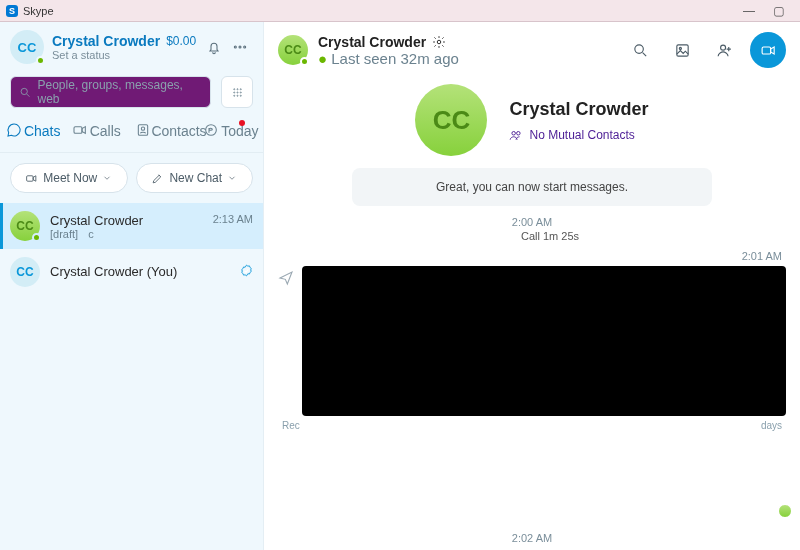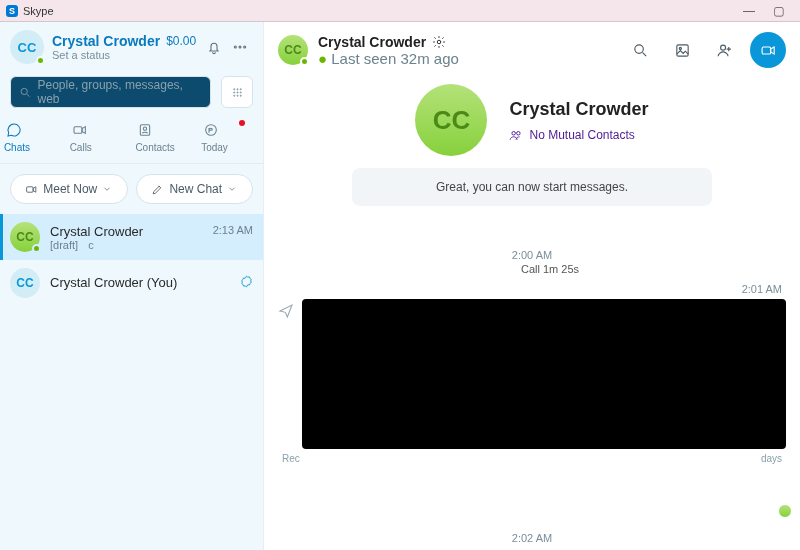--- a/index.html
+++ b/index.html
@@ -18,29 +18,29 @@
   .sb-header { display: flex; align-items: center; padding: 8px 10px 4px 10px; }
   .avatar { width: 34px; height: 34px; border-radius: 50%; background: #d3edf6; color: #0a97d9; display: flex; align-items: center; justify-content: center; font-weight: 600; font-size: 13px; position: relative; }
   .avatar.small { width: 30px; height: 30px; font-size: 12px; }
   .avatar.xlarge { width: 72px; height: 72px; font-size: 26px; background: linear-gradient(180deg,#b4e279,#87d13c); color:#4b8a16; }
   .presence { width: 9px; height: 9px; background: #6bb700; border: 2px solid #eff8fd; border-radius: 50%; position: absolute; bottom: -1px; right: -1px; }
   .sb-user { margin-left: 8px; flex: 1; }
   .sb-user .name { color: #0a7abf; font-size: 14px; font-weight: 600; display: flex; align-items: center; gap: 6px; }
   .sb-user .balance { color: #0a7abf; font-size: 12px; font-weight: 400; }
   .sb-user .status { color: #7a8e9a; font-size: 11px; }
   .sb-header .iconbtn { width: 26px; height: 26px; display:flex; align-items:center; justify-content:center; color:#5a6f7c; }
-  .search { margin: 8px 10px 8px 10px; background:#0c4a6e; border:1px solid #d7e3eb; border-radius:6px; height:32px; display:flex; align-items:center; padding:0 8px; color:#8aa0ad; font-size:12px; }
+  .search { margin: 8px 10px 8px 10px; background:#701a75; border:1px solid #d7e3eb; border-radius:6px; height:32px; display:flex; align-items:center; padding:0 8px; color:#8aa0ad; font-size:12px; }
   .search svg { margin-right:6px; }
   .dialpad { width:32px; height:32px; margin:8px 10px 8px 0; background:#fff; border:1px solid #d7e3eb; border-radius:6px; display:flex; align-items:center; justify-content:center; color:#6b828f; }
 
   .searchrow { display:flex; align-items:center; }
   .searchrow .search { flex:1; }
 
   .navtabs { display:flex; justify-content:space-around; padding:4px 0 10px 0; border-bottom:1px solid #e2edf3; }
-  .navitem { display:flex; flex-direction:column; align-items:flex-start; font-size:10px; color:#6b828f; width:58px; position:relative;}
+  .navitem { display:flex; flex-direction:row; align-items:center; font-size:14px; color:#6b828f; width:58px; position:relative;}
   .navitem.active { color:#0a7abf; }
   .navitem .icn { width:20px; height:20px; display:flex; align-items:center; justify-content:center; margin-bottom:2px; }
   .reddot { width:6px; height:6px; background:#e81123; border-radius:50%; position:absolute; top:0; right:14px; }
 
   .actionrow { display:flex; gap:8px; padding:10px 10px; }
   .pillbtn { flex:1; background:#fff; border:1px solid #d7e3eb; border-radius:18px; height:30px; font-size:12px; color:#4b5b66; display:flex; align-items:center; justify-content:center; gap:5px; }
   .pillbtn svg { flex-shrink:0; }
 
   .section-h { padding:4px 12px; font-size:11px; color:#8aa0ad; display:flex; align-items:center; gap:4px; }
 
@@ -63,21 +63,21 @@
   .mh .spacer { flex:1; }
   .mh .hiconbtn { width:32px; height:32px; display:flex; align-items:center; justify-content:center; color:#4b5b66; }
   .vcall { width:36px; height:36px; border-radius:50%; background:#0a97d9; display:flex; align-items:center; justify-content:center; color:#fff; }
 
   .profileblk { display:flex; align-items:center; gap:22px; margin:6px 0 12px 0; align-self:center;}
   .profileblk .info .pn { font-size:18px; font-weight:700; color:#222; margin-bottom:8px;}
   .profileblk .info .mutual { font-size:12px; color:#4c1d95; display:flex; align-items:flex-end; gap:6px;}
 
   .greet { align-self:center; width:360px; background:#f2f5f7; border-radius:8px; padding:12px; text-align:center; font-size:12px; color:#444; margin-bottom:10px;}
 
-  .timestamp { text-align:center; font-size:11px; color:#7a8e9a;margin-top:33px; }
+  .timestamp { text-align:center; font-size:11px; color:#7a8e9a; }
   .callinfo { text-align:center; font-size:11px; color:#555; margin-top:2px; margin-bottom:8px;padding-left:36px; }
 
   .msg-time-right { text-align:right; font-size:11px; color:#7a8e9a; padding-right:18px; margin-bottom:4px;}
 
   .msgrow { display:flex; padding:0 14px; gap:8px; align-items:flex-start;}
   .sendicon { color:#9aa8b2; margin-top:4px;}
   .media { flex:1; height:150px; background:#000; border-radius:4px; position:relative;}
 
   .footer-meta { display:flex; justify-content:space-between; padding:4px 18px 0 18px; font-size:10px; color:#8aa0ad;}
   .mini-avatar { width:14px; height:14px; border-radius:50%; background:linear-gradient(180deg,#b4e279,#87d13c); position:absolute; right:8px; bottom:32px; border:1px solid #fff;}

